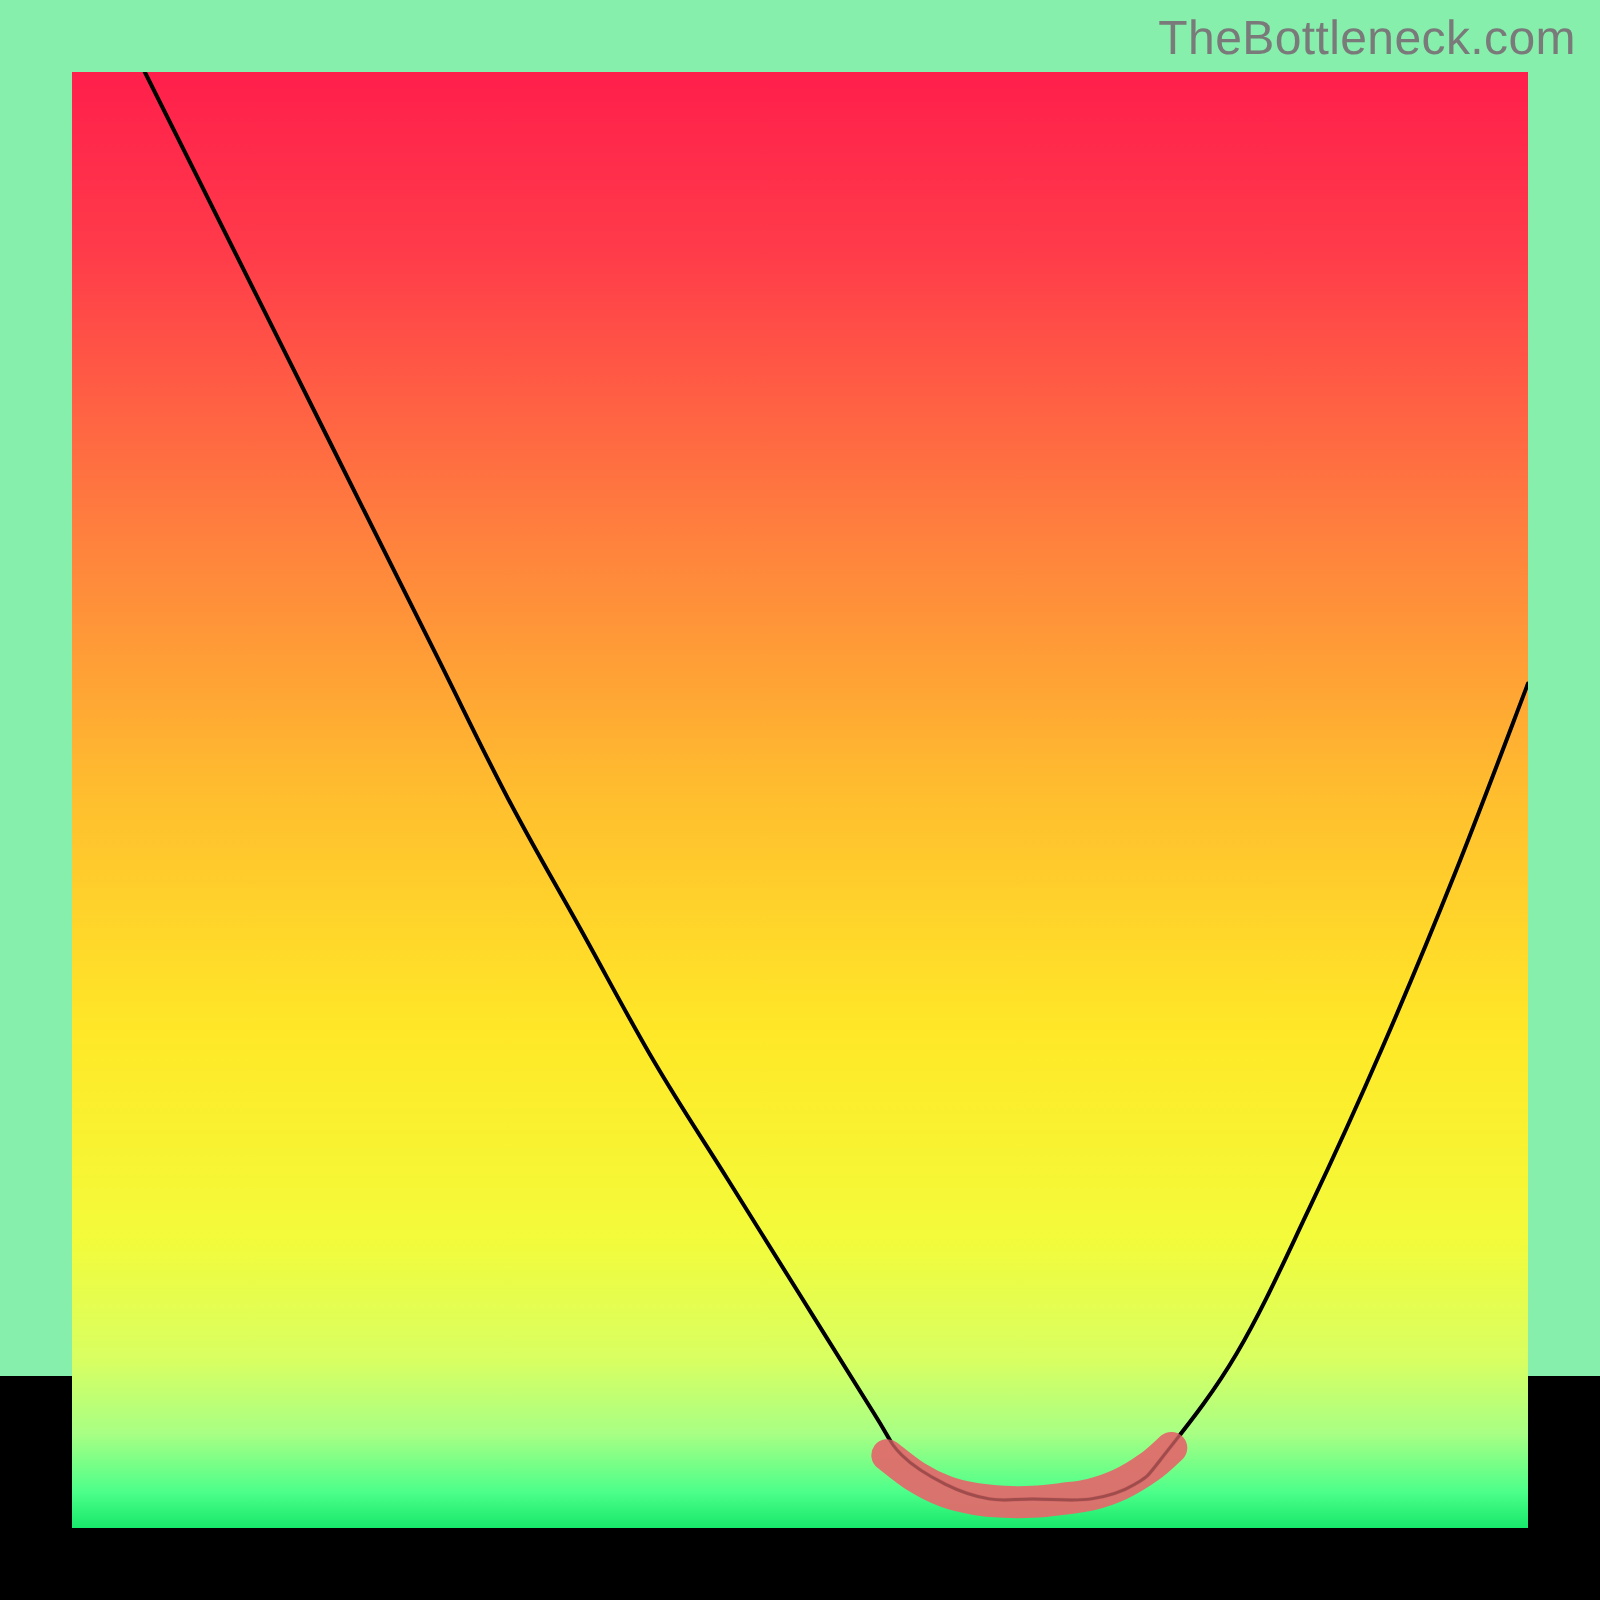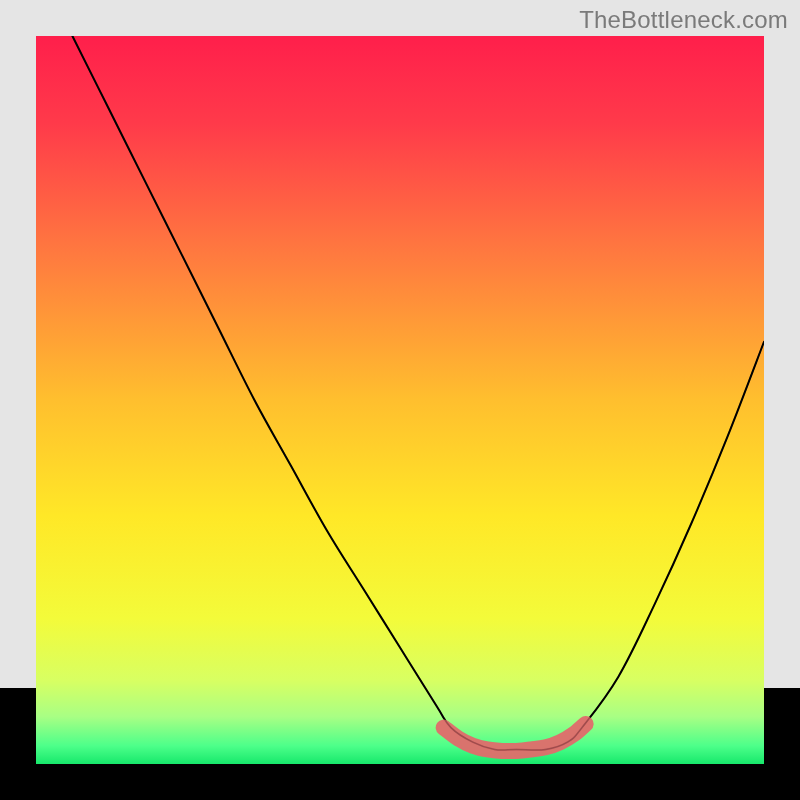--- a/index.html
+++ b/index.html
@@ -9,21 +9,21 @@
     height: 800px;
     background: #000;
     overflow: hidden;
   }
   .frame {
     position: absolute;
     left: 0;
     top: 0;
     width: 800px;
     height: 688px;
-    background: #e5e5e5;
+    background: #86efac;
   }
   .plot {
     position: absolute;
     left: 36px;
     top: 36px;
     width: 728px;
     height: 728px;
   }
   .watermark {
     position: absolute;

